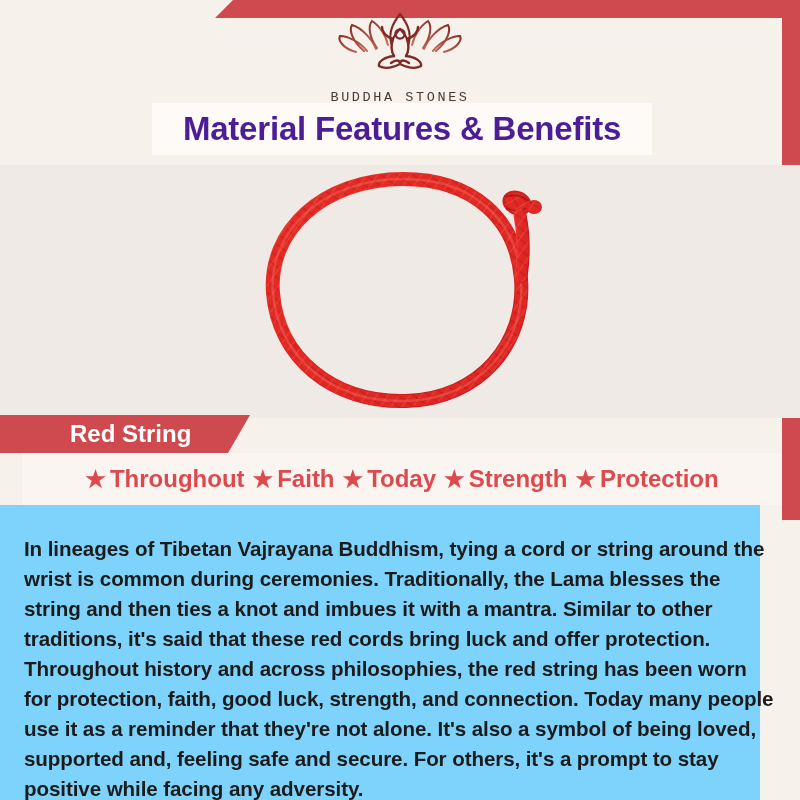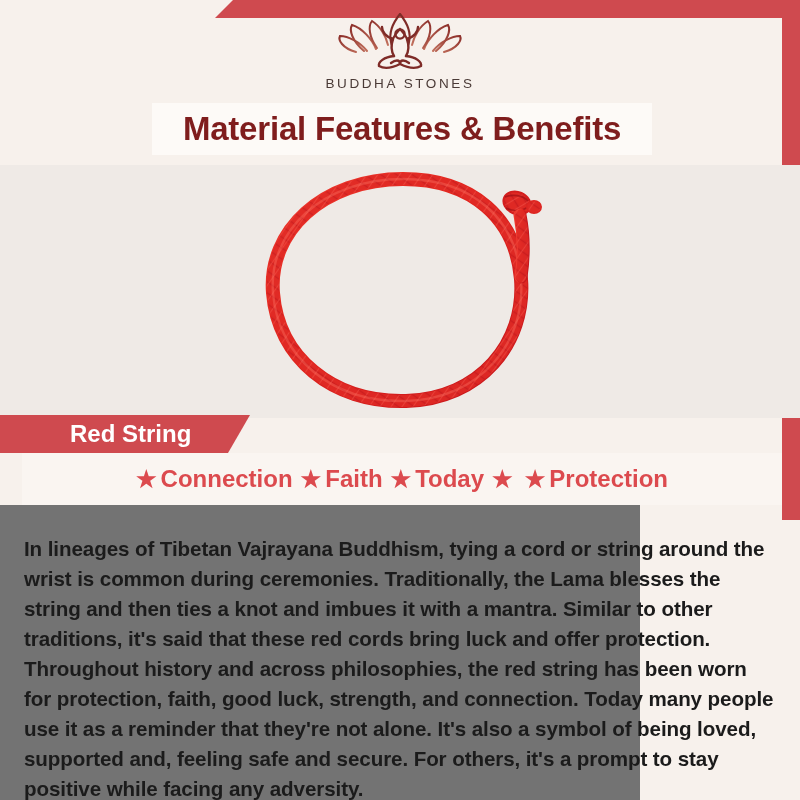--- a/index.html
+++ b/index.html
@@ -56,22 +56,22 @@
     text-align: center;
   }
   .logo-mark {
     display: block;
     margin: 0 auto;
     width: 132px;
     height: 66px;
   }
   .logo-word {
     display: block;
-    margin-top: 2px;
-    font-family: Liberation Sans, sans-serif;
+    margin-top: 16px;
+    font-family: Liberation Mono, monospace;
     font-size: 13.5px;
     letter-spacing: 2.6px;
     color: #4a3a36;
     font-weight: 400;
   }
 
   
   .title-banner {
     position: absolute;
     left: 152px;
@@ -79,21 +79,21 @@
     width: 500px;
     height: 52px;
     background: #fdfaf7;
     display: flex;
     align-items: center;
     justify-content: center;
   }
   .title-text {
     font-size: 33px;
     font-weight: bold;
-    color: #7f1d1d;
+    color: #4c1d95;
     letter-spacing: -0.2px;
     white-space: nowrap;
     font-family: "Liberation Sans", sans-serif;
   }
 
   
   .photo-area {
     position: absolute;
     left: 0; top: 165px;
     width: 800px;
@@ -160,23 +160,23 @@
     line-height: 1;
     margin-right: 4px;
     color: #dc4a4e;
   }
 
   
   .body-wrap {
     position: absolute;
     left: 0;
     top: 505px;
-    width: 640px;
+    width: 760px;
     height: 295px;
-    background: #737373;
+    background: #7dd3fc;
   }
   .body-text {
     position: absolute;
     left: 24px;
     top: 8px;
     width: 752px;
     font-size: 20.6px;
     line-height: 30px;
     color: #1b1b1b;
     font-weight: 600;
@@ -288,32 +288,33 @@
     </div>
   </div>
 
   <div class="label-banner">
     <span class="label-text">Red String</span>
   </div>
 
   <div class="features">
     <span class="feature">
       <span class="star">★</span>
-      <span>Connection</span>
+      <span>Throughout</span>
     </span>
     <span class="feature">
       <span class="star">★</span>
       <span>Faith</span>
     </span>
     <span class="feature">
       <span class="star">★</span>
       <span>Today</span>
     </span>
     <span class="feature">
       <span class="star">★</span>
+      <span>Strength</span>
     </span>
     <span class="feature">
       <span class="star">★</span>
       <span>Protection</span>
     </span>
   </div>
 
   <div class="body-wrap">
     <p class="body-text">In lineages of Tibetan Vajrayana Buddhism, tying a cord or string around the wrist is common during ceremonies. Traditionally, the Lama blesses the string and then ties a knot and imbues it with a mantra. Similar to other traditions, it's said that these red cords bring luck and offer protection. Throughout history and across philosophies, the red string has been worn for protection, faith, good luck, strength, and connection. Today many people use it as a reminder that they're not alone. It's also a symbol of being loved, supported and, feeling safe and secure. For others, it's a prompt to stay positive while facing any adversity.</p>
   </div>

